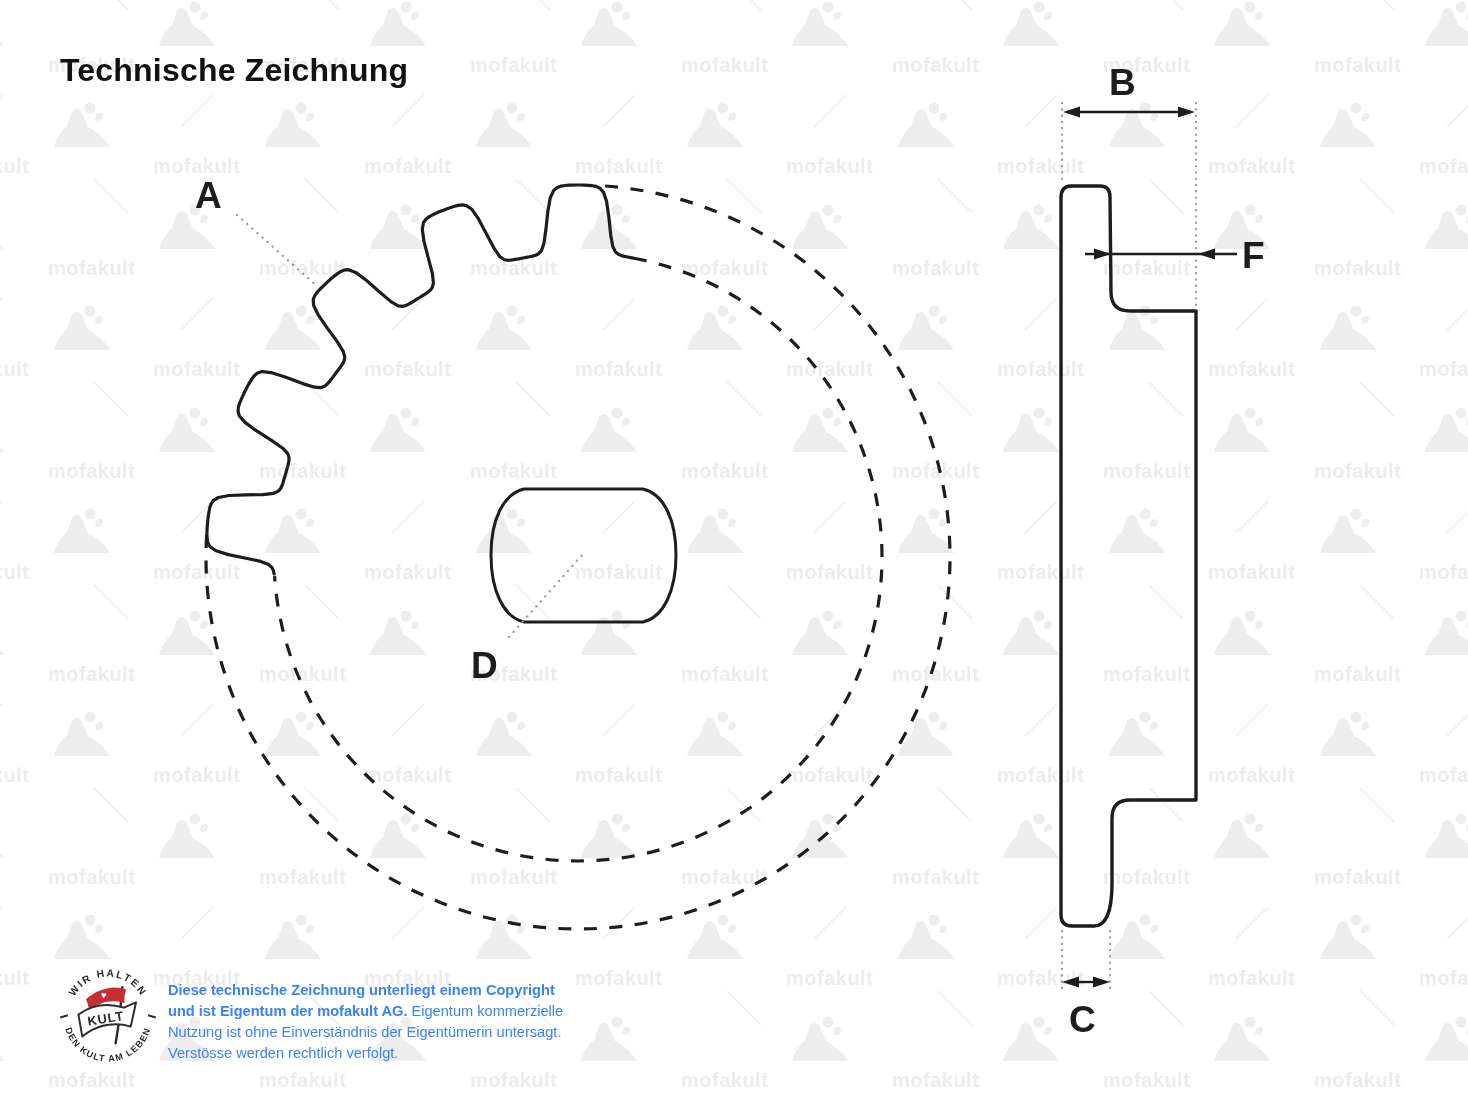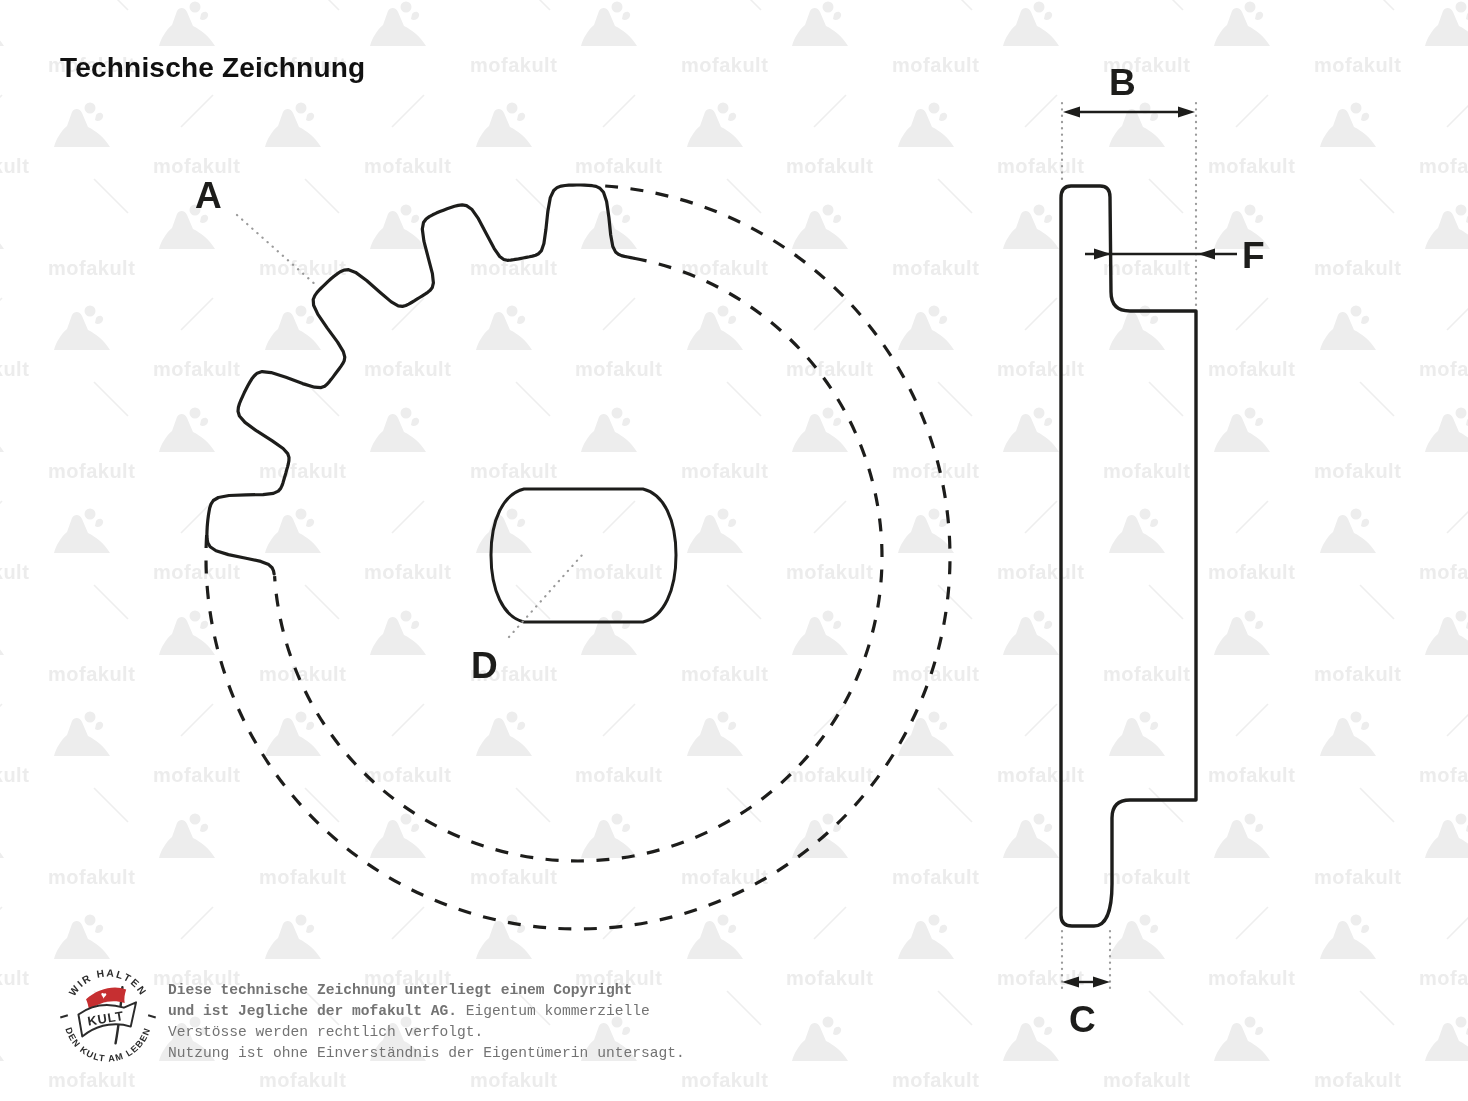--- a/index.html
+++ b/index.html
@@ -1,27 +1,27 @@
 <!DOCTYPE html>
 <html><head>
 <meta charset="utf-8">
 <style>
   html,body{margin:0;padding:0;background:#ffffff;}
   body{font-family:"Liberation Sans", sans-serif;}
   .canvas{position:relative;width:1468px;height:1101px;background:#ffffff;overflow:hidden;}
   .main-svg{position:absolute;left:0;top:0;}
   .page-title{
     position:absolute;left:60px;top:52px;margin:0;
-    font-size:28px;font-weight:bold;color:#111111;letter-spacing:0.2px;
+    font-size:32px;font-weight:bold;color:#111111;letter-spacing:0.2px;
   }
   .footer{position:absolute;left:0;top:958px;width:700px;height:140px;}
   .badge{position:absolute;left:58px;top:6px;}
   .copyright{
     position:absolute;left:168px;top:22px;
-    font-size:14.6px;line-height:21px;color:#737373;white-space:nowrap;font-family:Liberation Mono, monospace;
+    font-size:14.6px;line-height:21px;color:#3b82f6;white-space:nowrap;
   }
   .copyright b{font-weight:bold;}
   .dim-letter{font-size:37px;font-weight:bold;fill:#1d1d1b;}
   .wm-text{font-size:20px;font-weight:bold;fill:#ececec;letter-spacing:0.5px;}
 </style>
 </head>
 <body>
 
 <div class="canvas">
 
@@ -121,18 +121,18 @@
         <path d="M62,6 C60,30 57,58 53,80" stroke="#2b2b2b" stroke-width="3.2" fill="none" stroke-linecap="round"></path>
         <path d="M14,22 C30,7 52,3 67,9 C65,15 64,21 65,27 C49,21 31,26 18,36 C17,31 16,26 14,22 Z" fill="#c62f31"></path>
         <text x="37" y="21" font-size="13" fill="#ffffff" text-anchor="middle" transform="rotate(6 37 21)">♥</text>
         <path d="M4,42 C22,29 44,27 64,33 L80,26 L73,58 C54,52 33,55 16,66 L9,71 Z" fill="#ffffff" stroke="#2b2b2b" stroke-width="2.6" stroke-linejoin="round"></path>
         <text x="41" y="53" font-size="17" font-weight="bold" fill="#2b2b2b" letter-spacing="1.2" text-anchor="middle" transform="rotate(-9 41 53)">KULT</text>
       </g>
     </svg>
 
     <div class="copyright">
       <div><b>Diese technische Zeichnung unterliegt einem Copyright</b><span></span></div>
-      <div><b>und ist Jegliche der mofakult AG.</b><span> Eigentum kommerzielle</span></div>
+      <div><b>und ist Eigentum der mofakult AG.</b><span> Eigentum kommerzielle</span></div>
+      <div><b></b><span>Nutzung ist ohne Einverständnis der Eigentümerin untersagt.</span></div>
       <div><b></b><span>Verstösse werden rechtlich verfolgt.</span></div>
-      <div><b></b><span>Nutzung ist ohne Einverständnis der Eigentümerin untersagt.</span></div>
     </div>
   </div>
 </div>
 
 </body></html>

